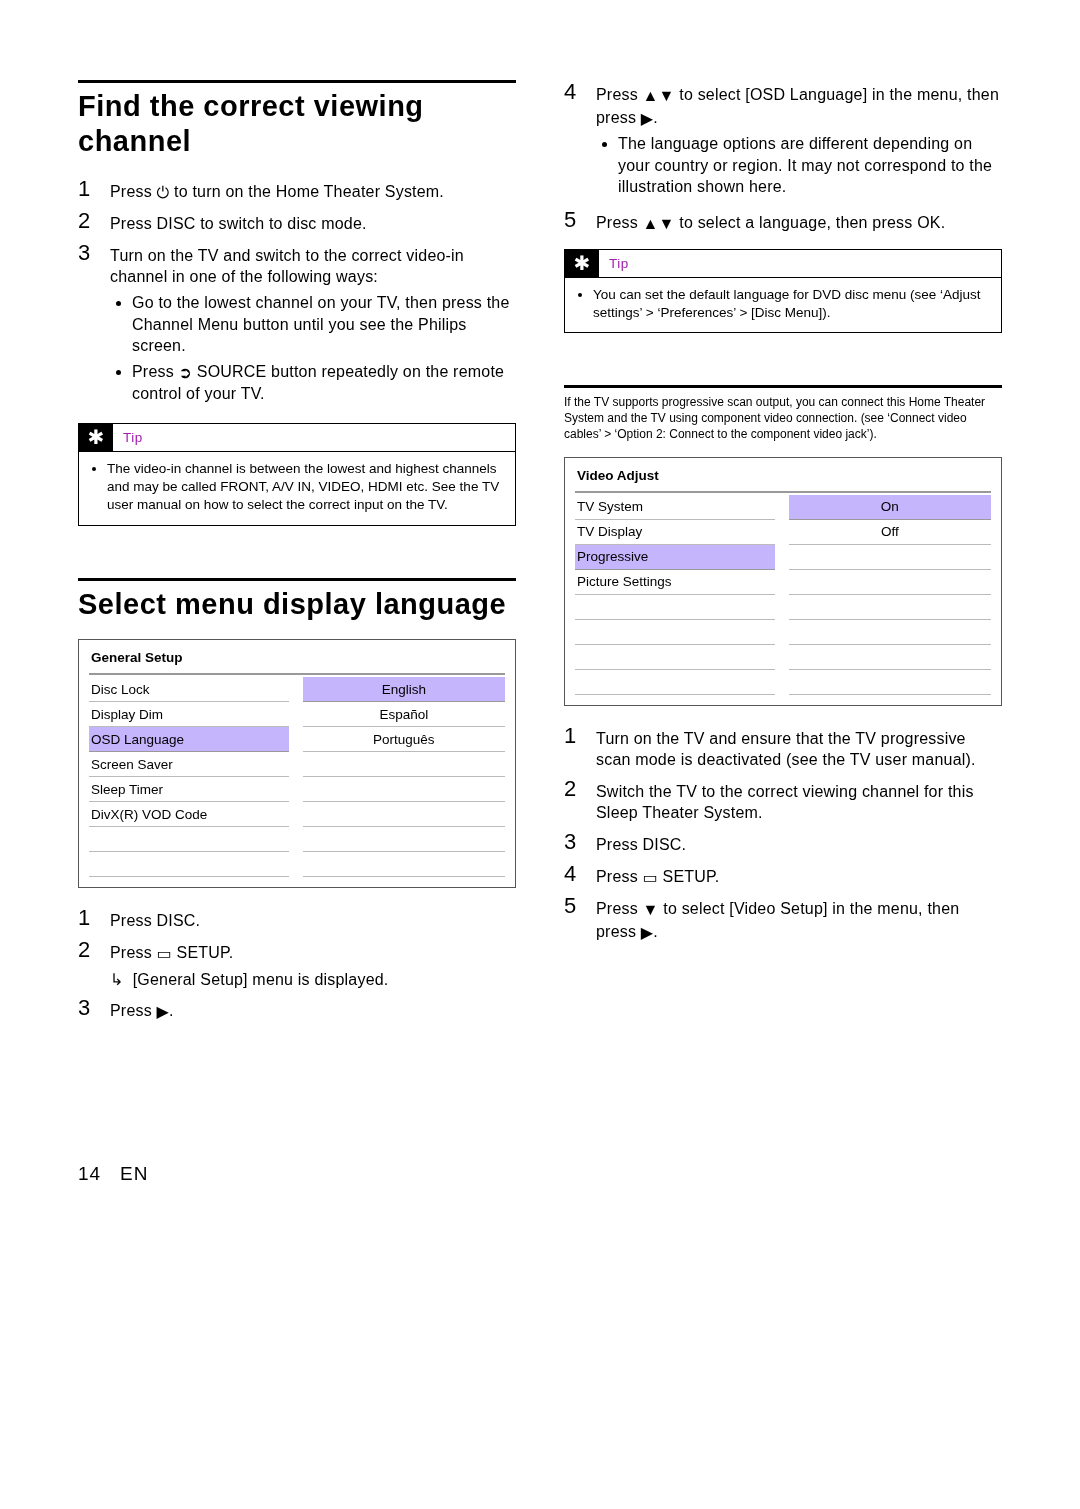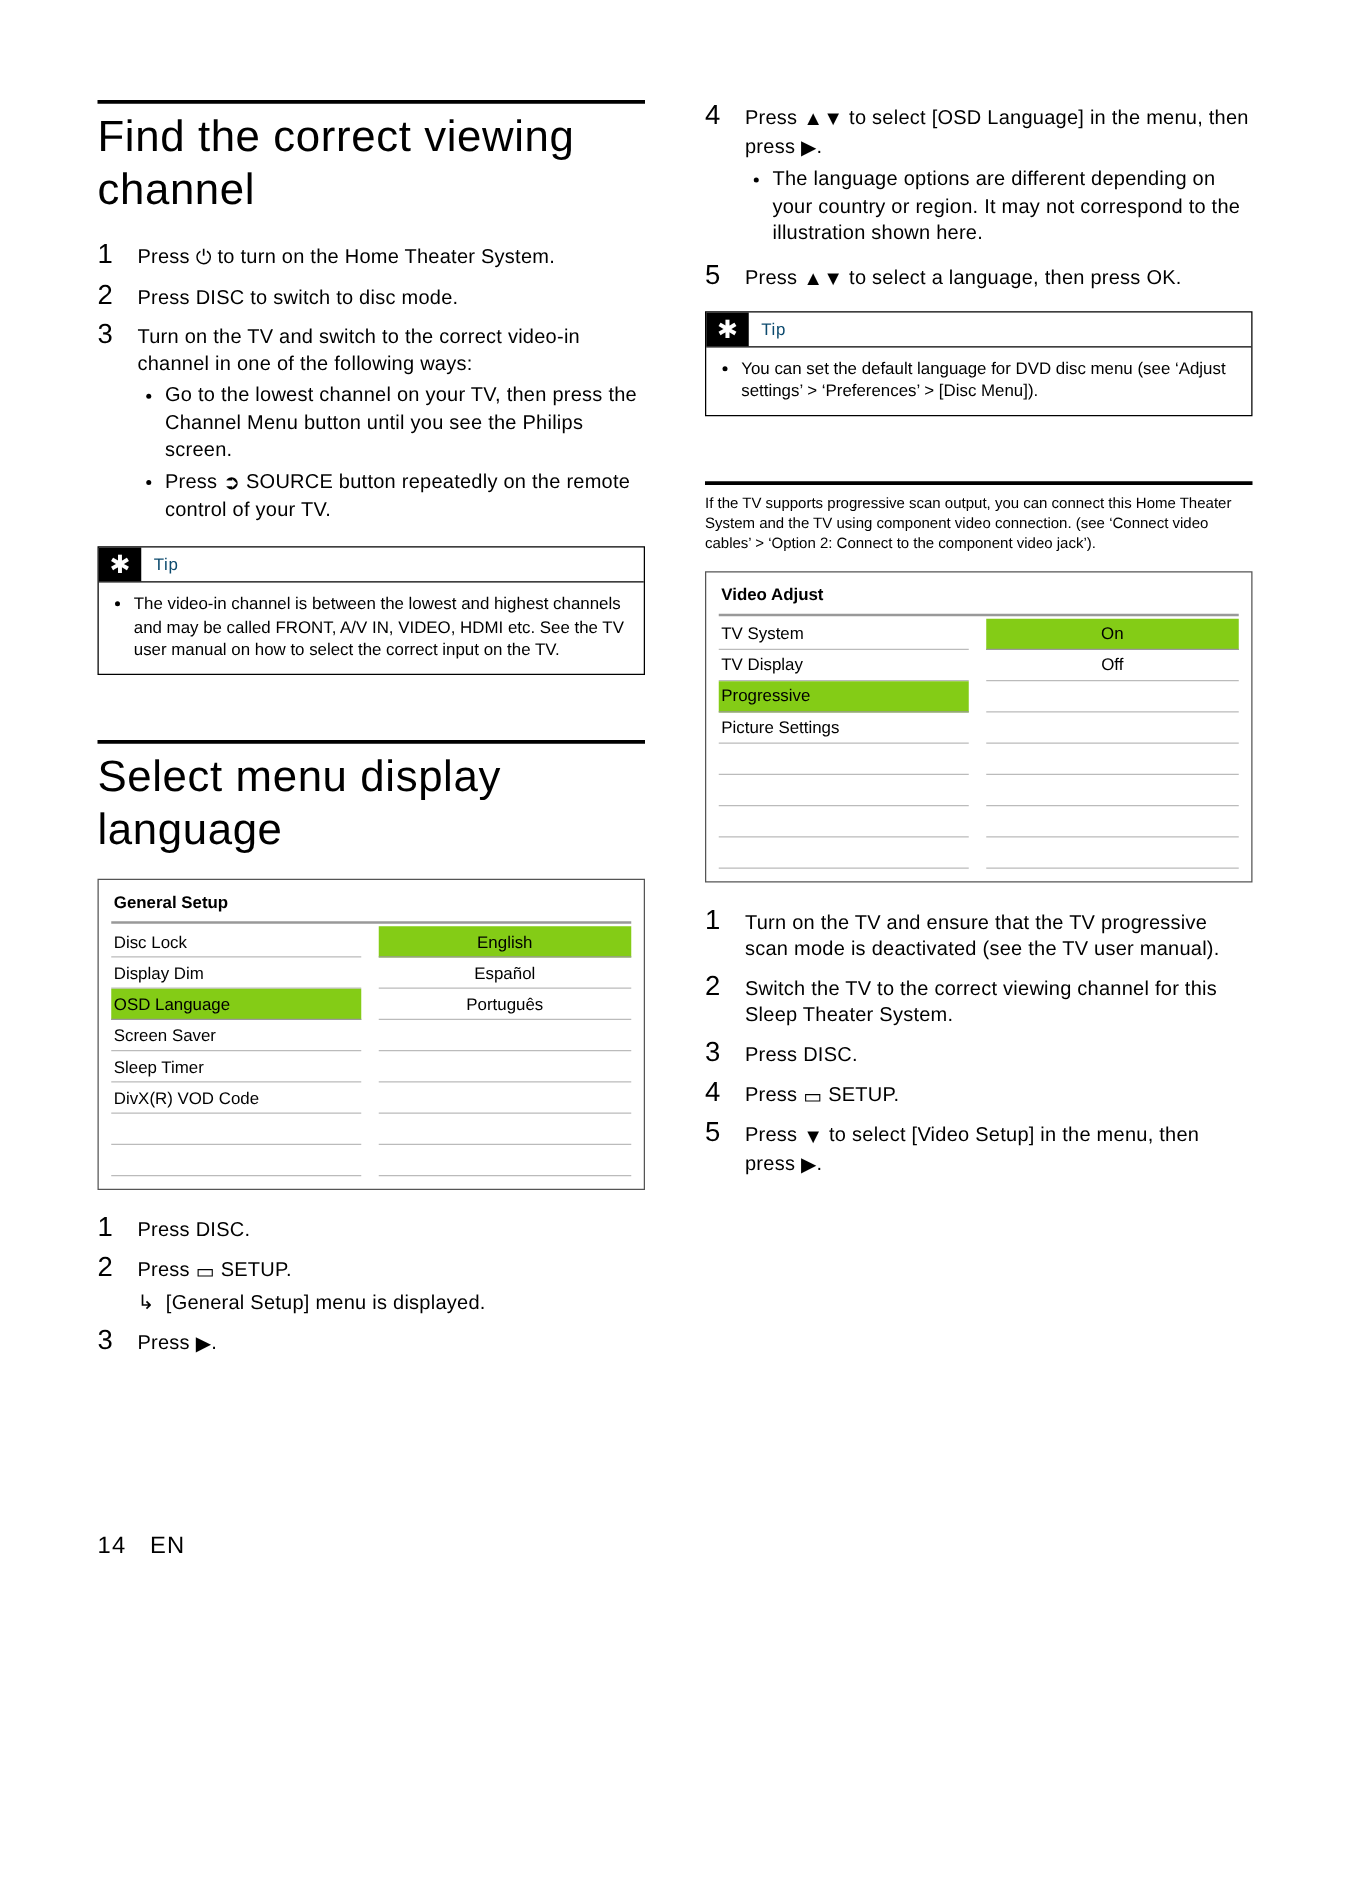--- a/index.html
+++ b/index.html
@@ -21,22 +21,22 @@
   .col {
     flex: 1 1 0;
     min-width: 0;
   }
   .hr-thick {
     border: 0;
     border-top: 3px solid #000;
     margin: 0 0 6px 0;
   }
   h2.section-title {
-    font-size: 35px;
-    font-weight: 400;
+    font-size: 29px;
+    font-weight: 700;
     letter-spacing: 0.5px;
     margin: 0 0 18px 0;
     line-height: 1.2;
   }
   ol.numlist {
     list-style: none;
     padding: 0;
     margin: 0 0 14px 0;
   }
   ol.numlist > li {
@@ -78,21 +78,21 @@
     width: 34px;
     background: #000;
     color: #fff;
     display: flex;
     align-items: center;
     justify-content: center;
     font-size: 20px;
   }
   .tipbox .tiplabel {
     padding: 6px 10px;
-    color: #0c4a6e;
+    color: #a21caf;
     letter-spacing: 0.5px;
   }
   .tipbox .tipbody {
     border-top: 1px solid #000;
     padding: 8px 10px 10px 14px;
   }
   .tipbox .tipbody ul {
     list-style: disc;
     margin: 0;
     padding-left: 14px;
@@ -113,21 +113,21 @@
   .menubox .menuleft  { flex: 0 0 48%; }
   .menubox .menuright { flex: 1; }
   .menurow {
     border-bottom: 1px solid #bbb;
     padding: 2px 2px;
     height: 20px;
     display: flex;
     align-items: center;
   }
   .menurow.sel {
-    background: #84cc16;
+    background: #c4b5fd;
     color: #000;
     border-bottom: 1px solid #999;
   }
   .menurow.empty { height: 20px; }
   .inline-icon {
     display: inline-block;
     vertical-align: -1px;
   }
   .page-wrap { position: relative; }
   .footer-fixed {

